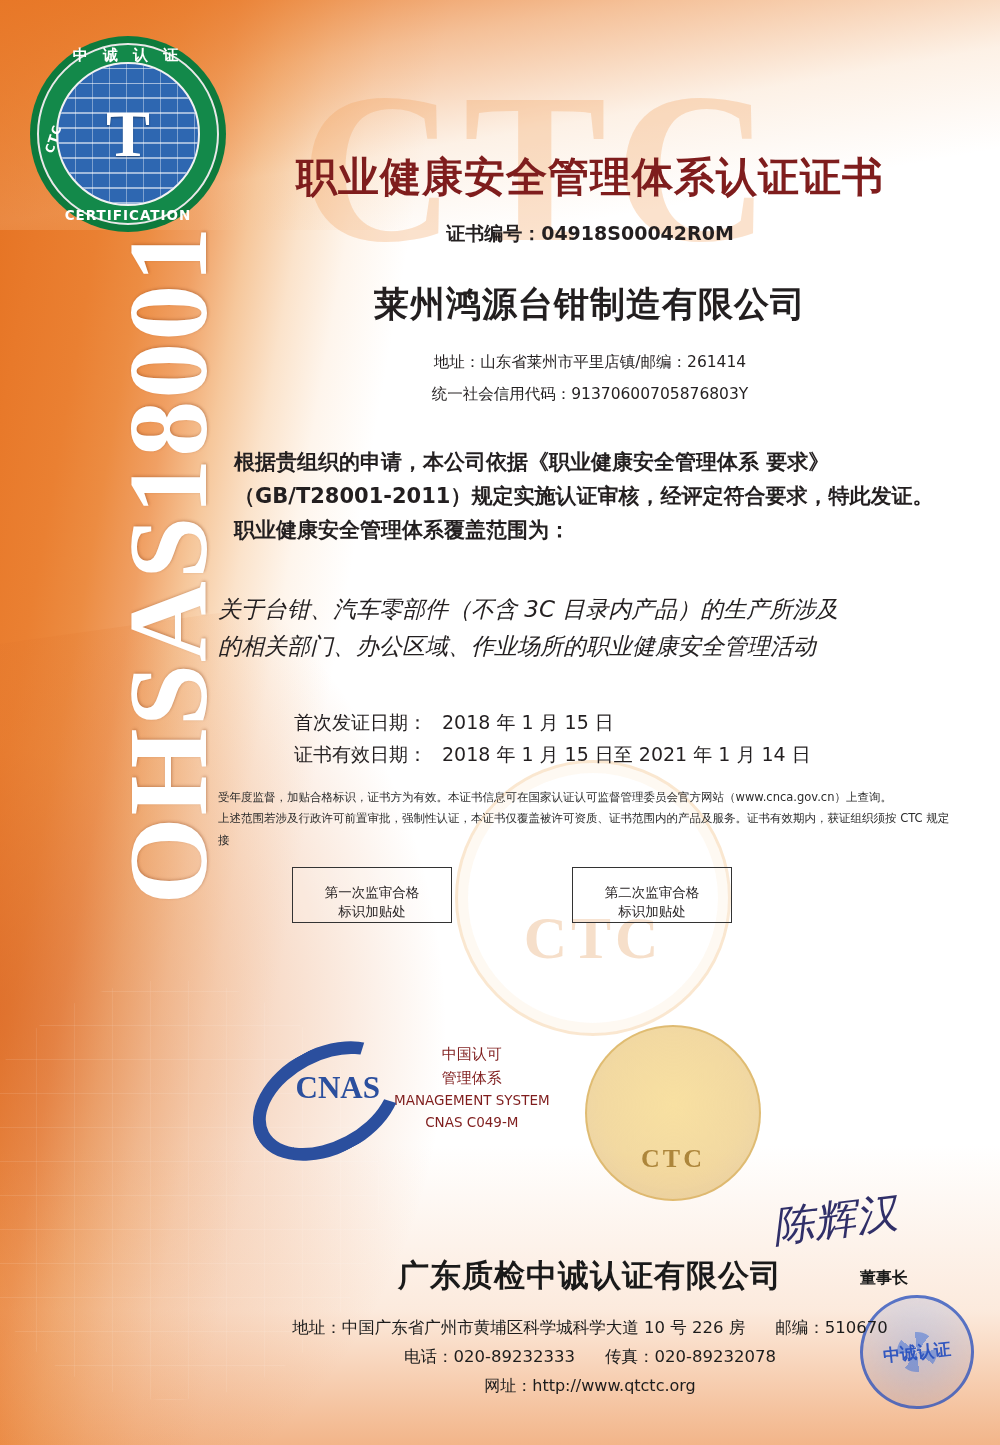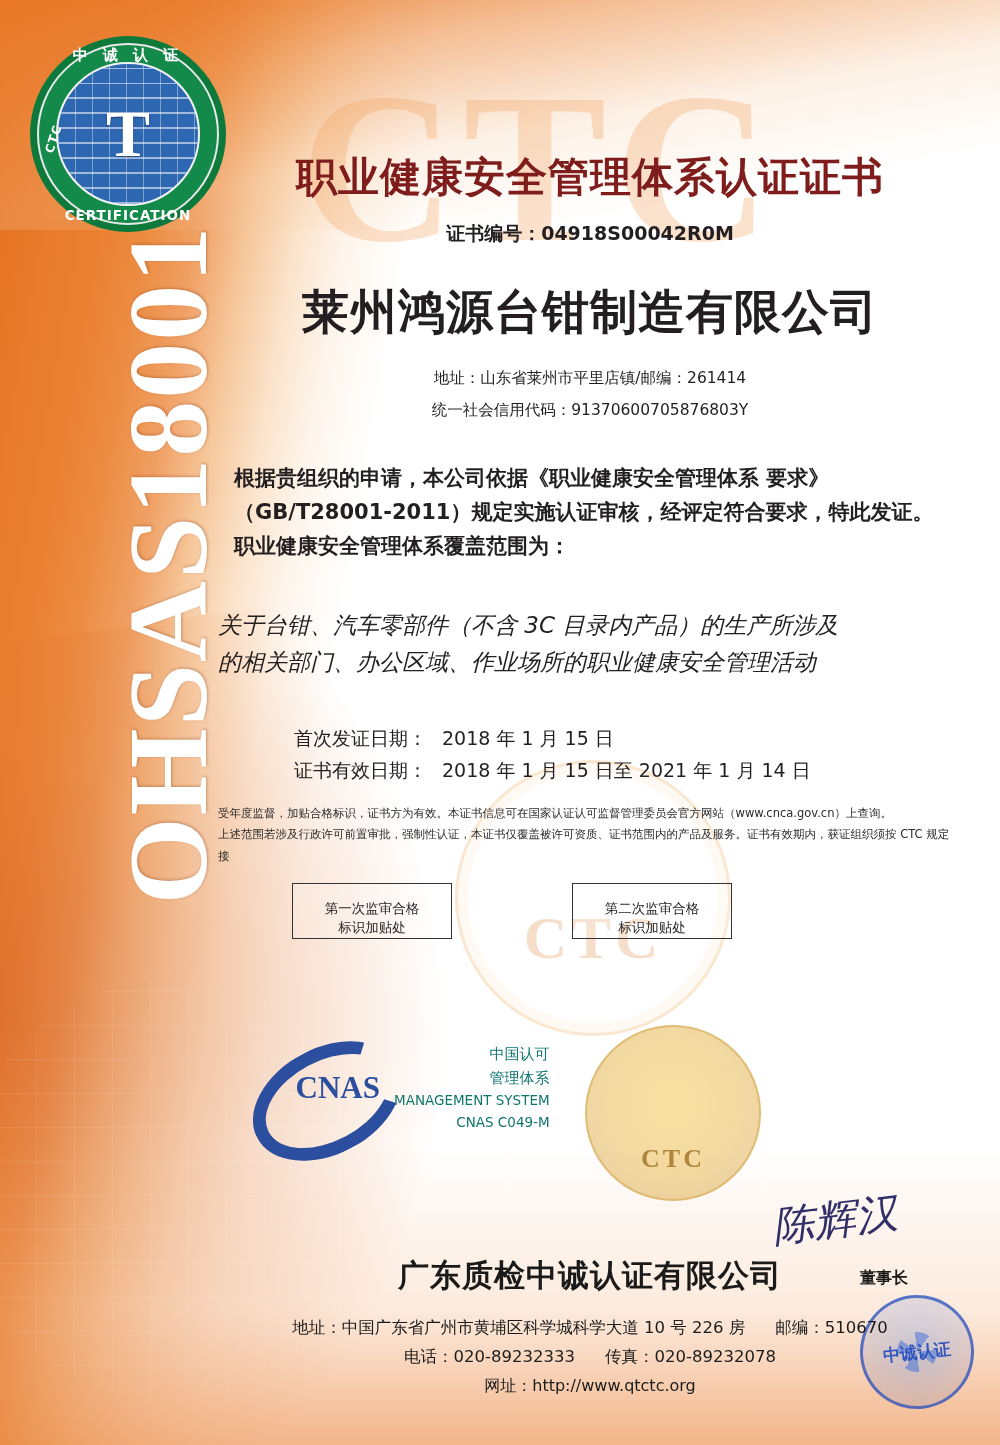--- a/index.html
+++ b/index.html
@@ -145,21 +145,21 @@
   }
   .cert-no{
     font-family:"DejaVu Sans",sans-serif;
     font-weight:bold;
     font-size:19px;
     margin-bottom:34px;
   }
   .company{
     font-family:"DejaVu Sans",sans-serif;
     font-weight:bold;
-    font-size:47px;
+    font-size:35px;
     letter-spacing:1px;
     margin-bottom:22px;
   }
   .addr{
     font-size:15.5px;
     line-height:1.65;
     margin-bottom:6px;
   }
   .body-text{
     margin:38px 0 0 0;
@@ -229,22 +229,22 @@
     transform:rotate(-28deg);
   }
   .cnas-mark .word{
     position:absolute;left:8px;top:30px;width:124px;
     text-align:right;
     font-family:"Liberation Serif","DejaVu Serif",serif;
     font-weight:bold;font-size:31px;color:#2b4f9e;
     letter-spacing:0px;
   }
   .cnas-text{
-    font-size:15px;line-height:1.58;color:#0f766e;
-    text-align:right;
+    font-size:15px;line-height:1.58;color:#7f1d1d;
+    text-align:center;
   }
   .cnas-text .en{font-size:13.5px;}
 
   
   .gold-seal{
     position:absolute;left:585px;top:1025px;width:172px;height:172px;
     border-radius:50%;
     background:radial-gradient(circle at 50% 45%, rgba(246,214,130,.75) 0%, rgba(232,186,84,.55) 55%, rgba(214,160,56,.45) 78%, rgba(214,160,56,.15) 100%);
     border:2px solid rgba(205,155,55,.45);
     color:rgba(150,105,25,.75);

